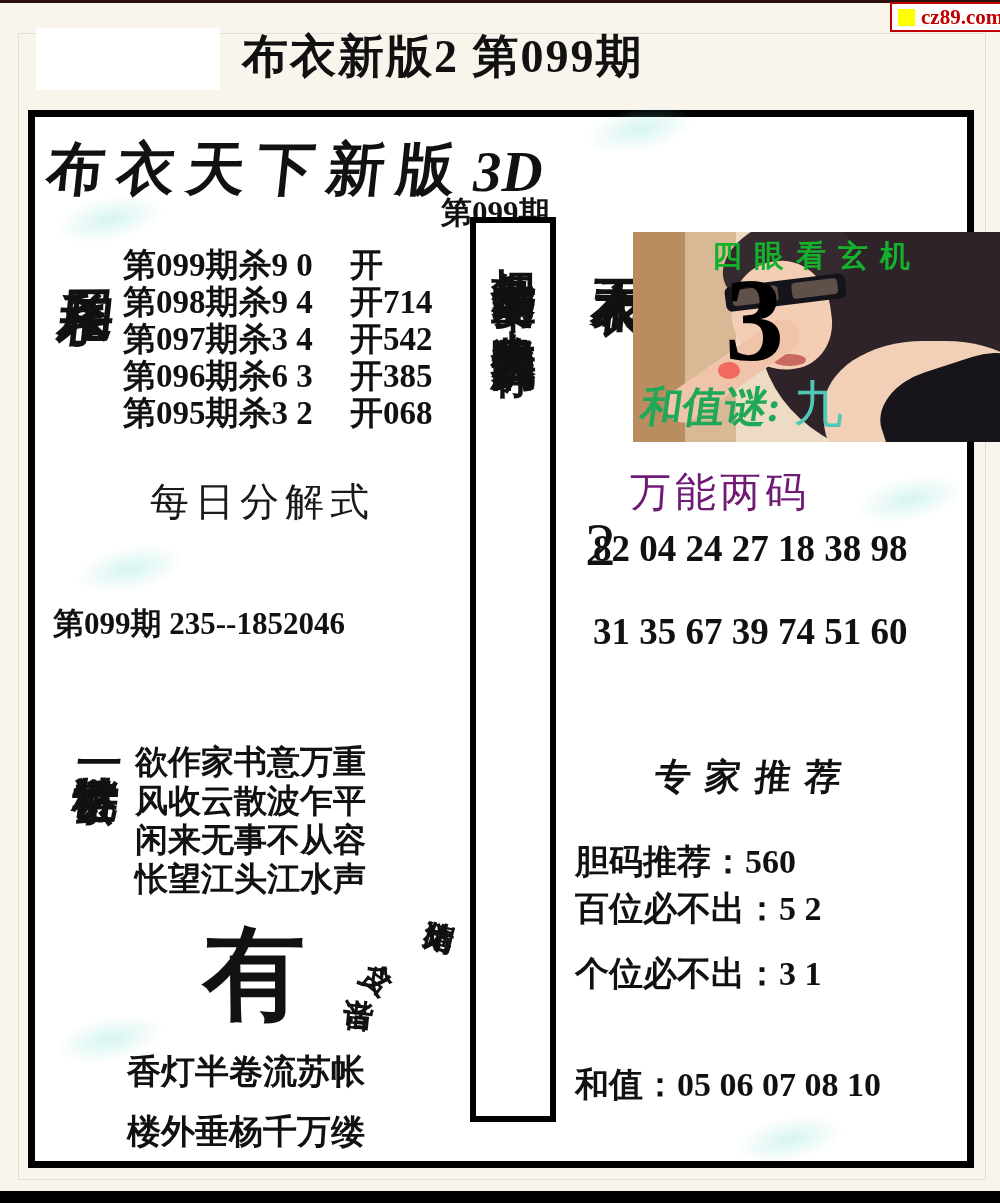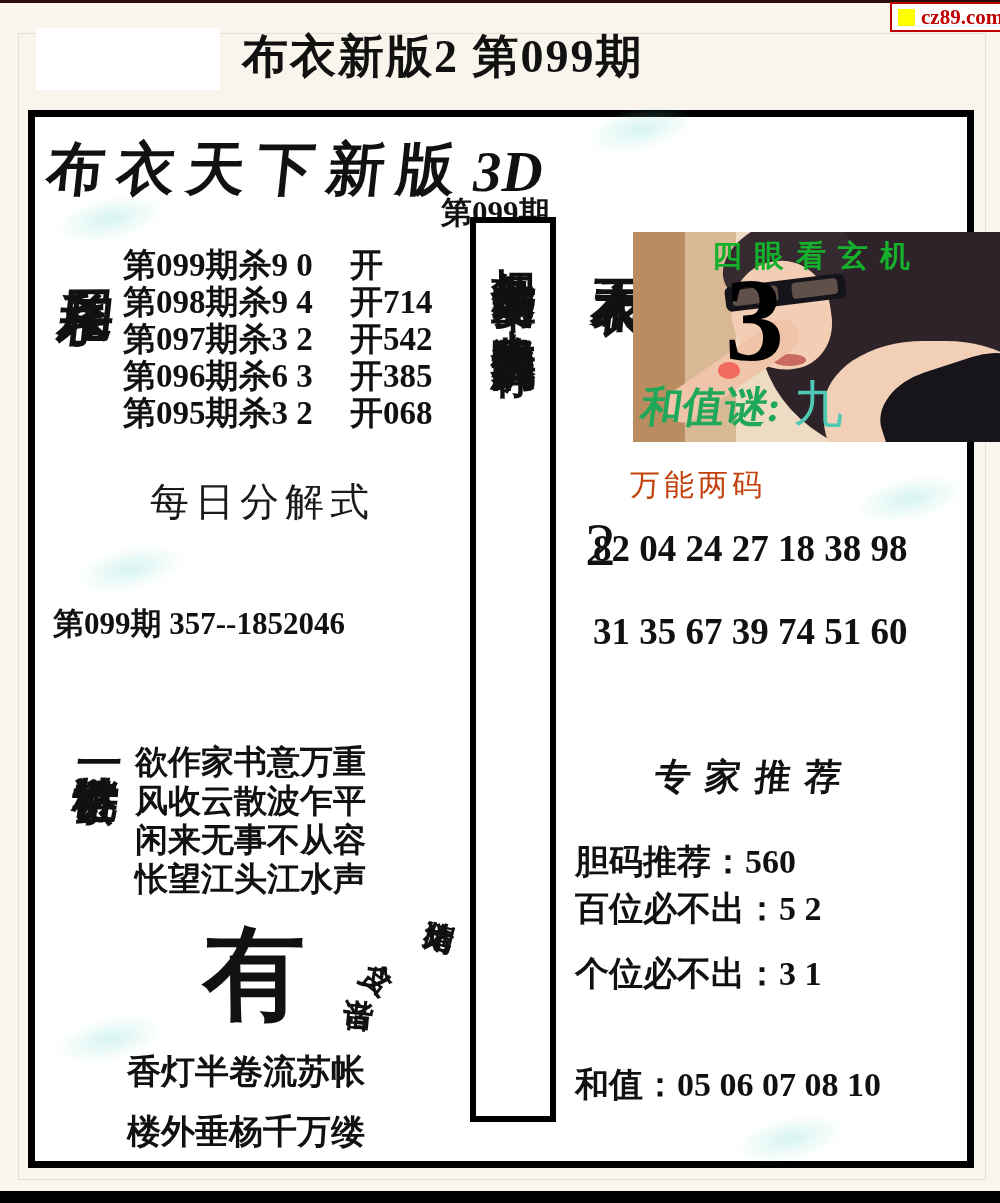--- a/index.html
+++ b/index.html
@@ -76,21 +76,21 @@
   .photo .nail{position:absolute;left:23%;top:62%;width:6%;height:8%;background:#f2695f;border-radius:50%;}
   .photo .shoulder{position:absolute;left:52%;top:52%;width:60%;height:70%;background:#f2d0b8;border-radius:45%;}
   .photo .tanktop{position:absolute;left:68%;top:62%;width:45%;height:55%;background:#17151a;border-radius:35%;transform:rotate(-18deg);}
   .photo .caption-top{position:absolute;left:0;right:0;top:4px;text-align:center;font-size:30px;font-weight:bold;
     color:#15b02c;letter-spacing:12px;white-space:nowrap;}
   .photo .big-digit{position:absolute;left:92px;top:30px;font-size:118px;font-weight:bold;color:#000;line-height:1;}
   .photo .sum-riddle{position:absolute;left:8px;bottom:4px;display:flex;align-items:baseline;white-space:nowrap;}
   .photo .sum-label{font-size:42px;font-weight:bold;color:#1fa75a;transform:skewX(-8deg);}
   .photo .sum-value{font-size:50px;color:#4fc9b6;margin-left:12px;}
 
-  .codes-title{left:595px;top:348px;font-size:30px;letter-spacing:4px;color:#c2410c;white-space:nowrap;}
+  .codes-title{left:595px;top:348px;font-size:41px;letter-spacing:4px;color:#701a75;white-space:nowrap;}
   .codes-row1{left:558px;top:410px;font-size:37px;font-weight:bold;white-space:nowrap;}
   .codes-row2{left:558px;top:493px;font-size:37px;font-weight:bold;white-space:nowrap;}
 
   .expert-title{left:620px;top:636px;font-size:36px;letter-spacing:14px;white-space:nowrap;}
   .exp{font-size:34px;font-weight:bold;white-space:nowrap;}
   .exp1{left:540px;top:722px;}
   .exp2{left:540px;top:769px;}
   .exp3{left:540px;top:815px;}
   .exp4{left:540px;top:834px;}
   .sum-line{left:540px;top:945px;font-size:34px;font-weight:bold;white-space:nowrap;}
@@ -122,35 +122,35 @@
   <div class="abs kt-rows">
     <div class="kt-row">
       <span class="kill">第099期杀9 0</span>
       <span class="open">开</span>
     </div>
     <div class="kt-row">
       <span class="kill">第098期杀9 4</span>
       <span class="open">开714</span>
     </div>
     <div class="kt-row">
-      <span class="kill">第097期杀3 2</span>
+      <span class="kill">第097期杀3 4</span>
       <span class="open">开542</span>
     </div>
     <div class="kt-row">
       <span class="kill">第096期杀6 3</span>
       <span class="open">开385</span>
     </div>
     <div class="kt-row">
       <span class="kill">第095期杀3 2</span>
       <span class="open">开068</span>
     </div>
   </div>
 
   <div class="abs daily-title">每日分解式</div>
-  <div class="abs daily-formula">第099期 357--1852046</div>
+  <div class="abs daily-formula">第099期 235--1852046</div>
 
   <div class="abs poem-label vert brush">玄机诗一字谜</div>
   <div class="abs poem-lines">
     <div>欲作家书意万重</div>
     <div>风收云散波乍平</div>
     <div>闲来无事不从容</div>
     <div>怅望江头江水声</div>
   </div>
 
   <div class="abs riddle-answer">有</div>

